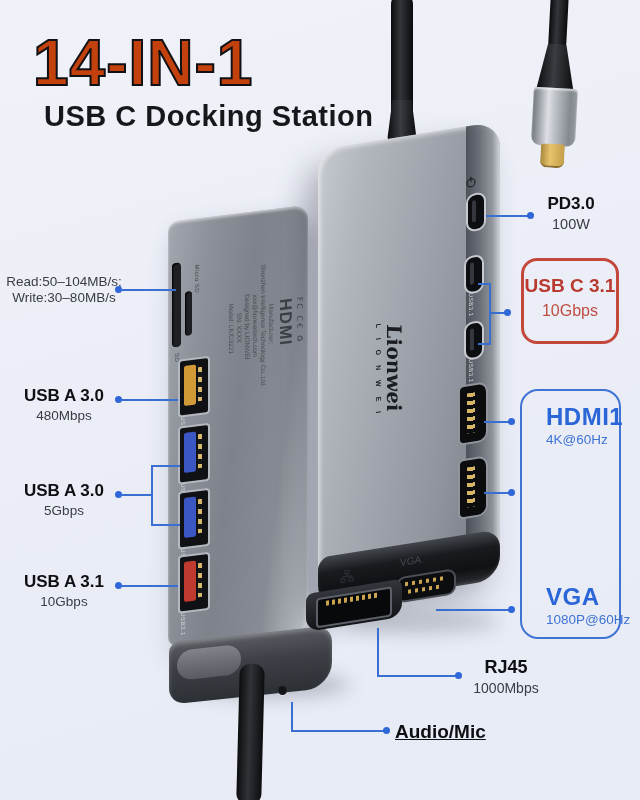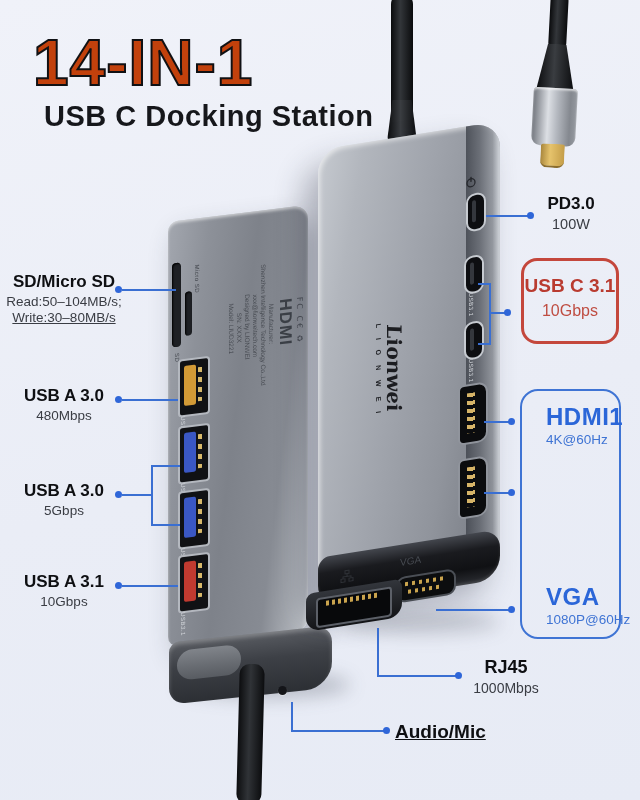--- a/index.html
+++ b/index.html
@@ -203,23 +203,22 @@
 </div>
 
 <div class="abs plug">
   <div class="abs cable" style="left:24px;top:0;width:18px;height:60px;"></div>
   <div class="abs" style="left:14px;top:52px;width:38px;height:48px;background:linear-gradient(90deg,#0b0c0e,#3a3d41 45%,#0b0c0e);clip-path:polygon(26% 0,74% 0,100% 100%,0 100%);border-radius:4px;"></div>
   <div class="abs" style="left:12px;top:96px;width:44px;height:58px;background:linear-gradient(90deg,#71757d,#dcdfe4 35%,#b6bac1 55%,#84888f 85%,#9599a0);border-radius:4px 4px 9px 9px;box-shadow:inset 0 2px 2px rgba(255,255,255,.6);"></div>
   <div class="abs" style="left:22px;top:152px;width:24px;height:22px;background:linear-gradient(90deg,#a8863c,#e6c36c 40%,#c49d48);border-radius:3px 3px 7px 7px;border-bottom:2px solid #8a6d2e;"></div>
 </div>
 
 <div class="abs callout" style="left:6px;top:272px;">
-  <div class="nm">SD/Micro SD</div>
   <div class="dt">Read:50–104MB/s;</div>
-  <div class="dt" style="margin-top:0;text-decoration:underline;">Write:30–80MB/s</div>
+  <div class="dt" style="margin-top:0;">Write:30–80MB/s</div>
 </div>
 <div class="abs dot" style="left:115px;top:286px;"></div>
 <div class="abs lh" style="left:122px;top:289px;width:54px;"></div>
 
 <div class="abs callout" style="left:6px;top:386px;">
   <div class="nm">USB A 3.0</div>
   <div class="dt">480Mbps</div>
 </div>
 <div class="abs dot" style="left:115px;top:396px;"></div>
 <div class="abs lh" style="left:122px;top:399px;width:56px;"></div>

